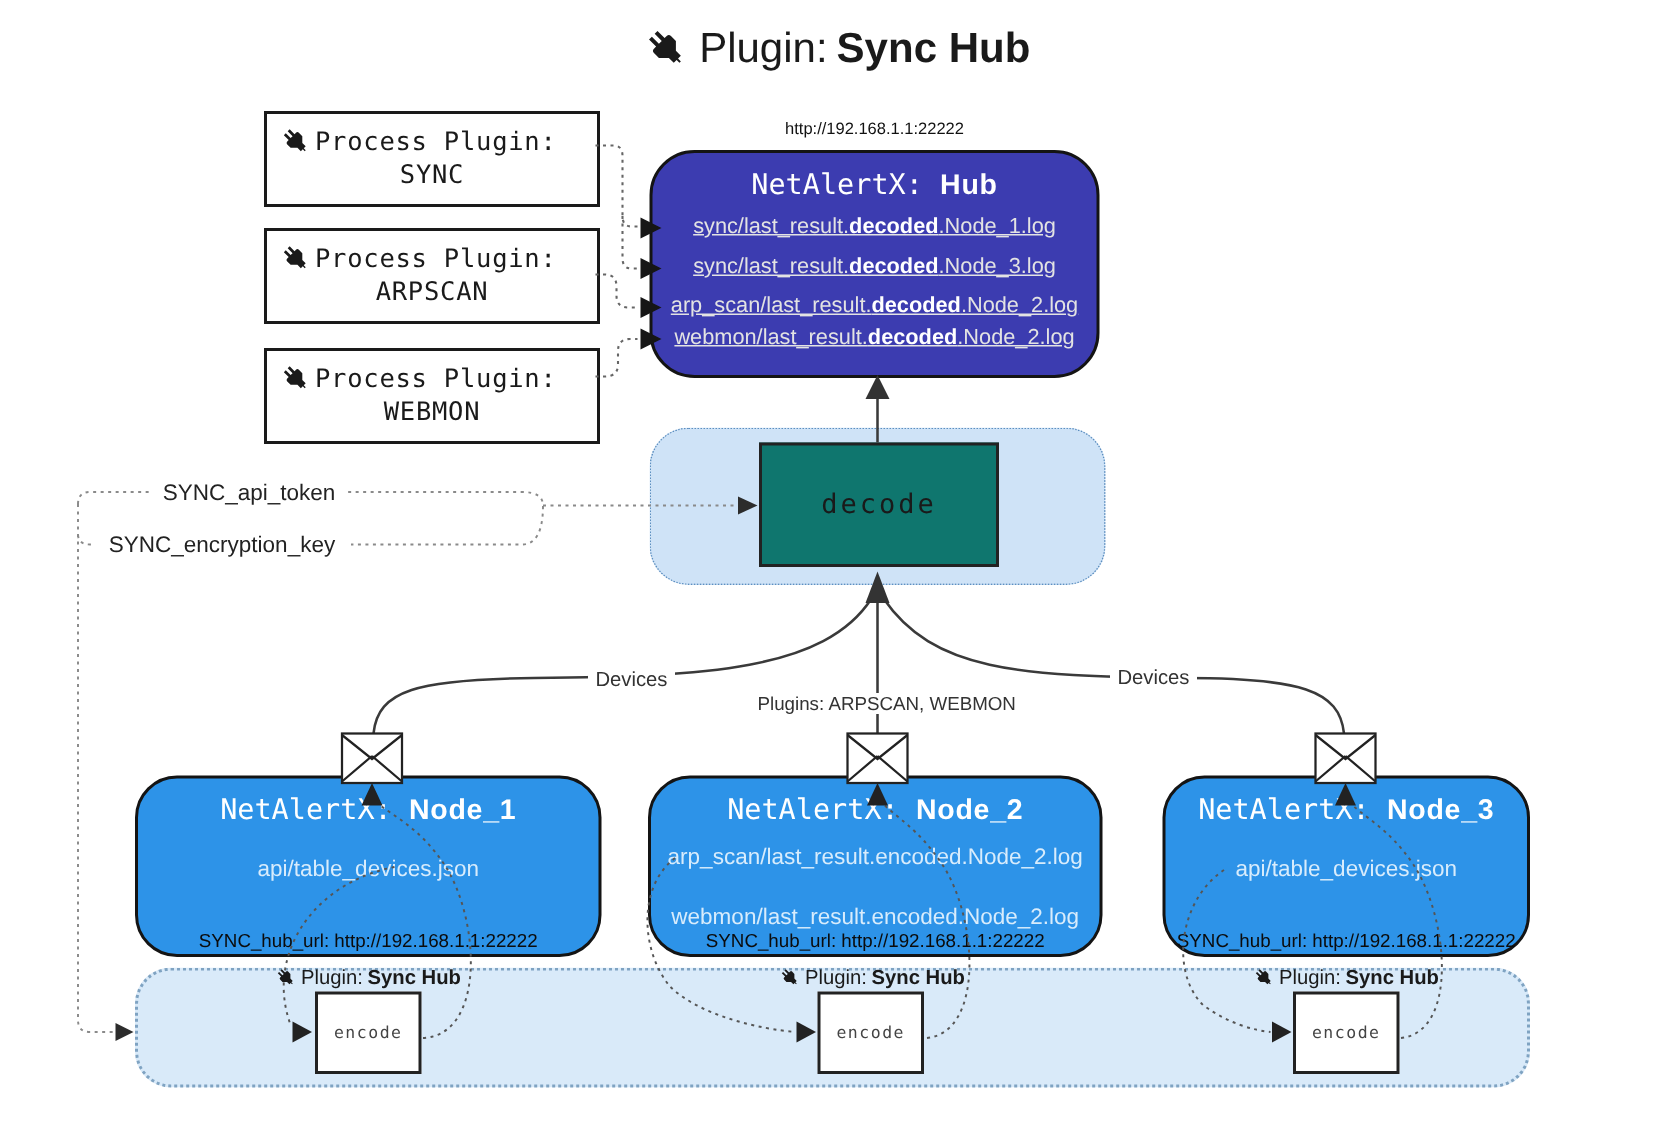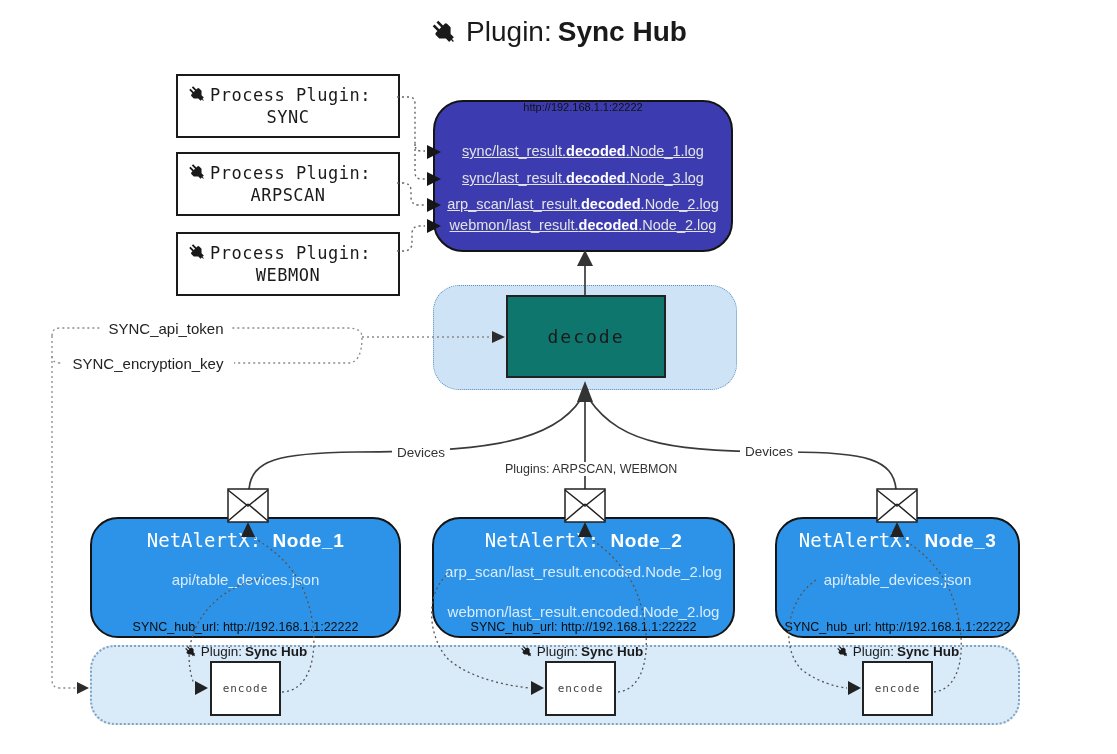--- a/index.html
+++ b/index.html
@@ -19,21 +19,21 @@
   .plug.md svg{width:22px;height:22px;}
   .plug.sm svg{width:15px;height:15px;}
 
   
   .pbox{left:176px;width:220px;height:60px;border:2px solid #1a1a1a;background:#fff;
         font-family:"DejaVu Sans Mono",monospace;font-size:17px;letter-spacing:0.5px;z-index:2;}
   .pbox .r1{display:flex;align-items:flex-end;gap:2px;padding:7px 4px 0 8px;}
   .pbox .r2{text-align:center;padding-top:2px;}
 
   
-  .huburl{left:433px;width:300px;top:80px;text-align:center;font-size:11px;color:#111;z-index:2;margin-top:21px;}
+  .huburl{left:433px;width:300px;top:80px;text-align:center;font-size:11px;color:#111;z-index:2;}
   .hub{left:433px;top:100px;width:300px;height:152px;background:#3c3cb0;border:2.5px solid #141414;
        border-radius:30px;box-sizing:border-box;z-index:1;}
   .hub .htitle{position:absolute;left:0;right:0;top:10px;text-align:center;color:#fff;
        font-family:"DejaVu Sans Mono",monospace;font-size:19px;}
   .hub .htitle b{font-family:"Liberation Sans",sans-serif;font-weight:700;letter-spacing:0.5px;}
   .hubline{position:absolute;left:0;right:0;text-align:center;color:#e3e3e3;font-size:14.5px;white-space:nowrap;text-decoration:underline;}
   .hubline b{color:#fff;font-weight:700;}
   .hl1{top:41px;} .hl2{top:68px;} .hl3{top:94px;} .hl4{top:115px;}
 
   
@@ -189,20 +189,23 @@
             <path transform="rotate(-45 12 12)" d="M9 3h2v5h2V3h2v5h1.5A1.5 1.5 0 0 1 18 9.5V13l-3.5 3.5V20h-2v2h-1v-2h-2v-3.5L6 13V9.5A1.5 1.5 0 0 1 7.5 8H9V3z"></path>
           </svg>
         </span>
       <span>Process Plugin:</span>
       </div>
     <div class="r2">WEBMON</div>
   </div>
 
   <div class="abs huburl">http://192.168.1.1:22222</div>
   <div class="abs hub">
+    <div class="htitle">
+      <span>NetAlertX: </span><b>Hub</b>
+    </div>
     <div class="hubline hl1">
       <span>sync/last_result.</span><b>decoded</b><span>.Node_1.log</span>
     </div>
     <div class="hubline hl2">
       <span>sync/last_result.</span><b>decoded</b><span>.Node_3.log</span>
     </div>
     <div class="hubline hl3">
       <span>arp_scan/last_result.</span><b>decoded</b><span>.Node_2.log</span>
     </div>
     <div class="hubline hl4">

